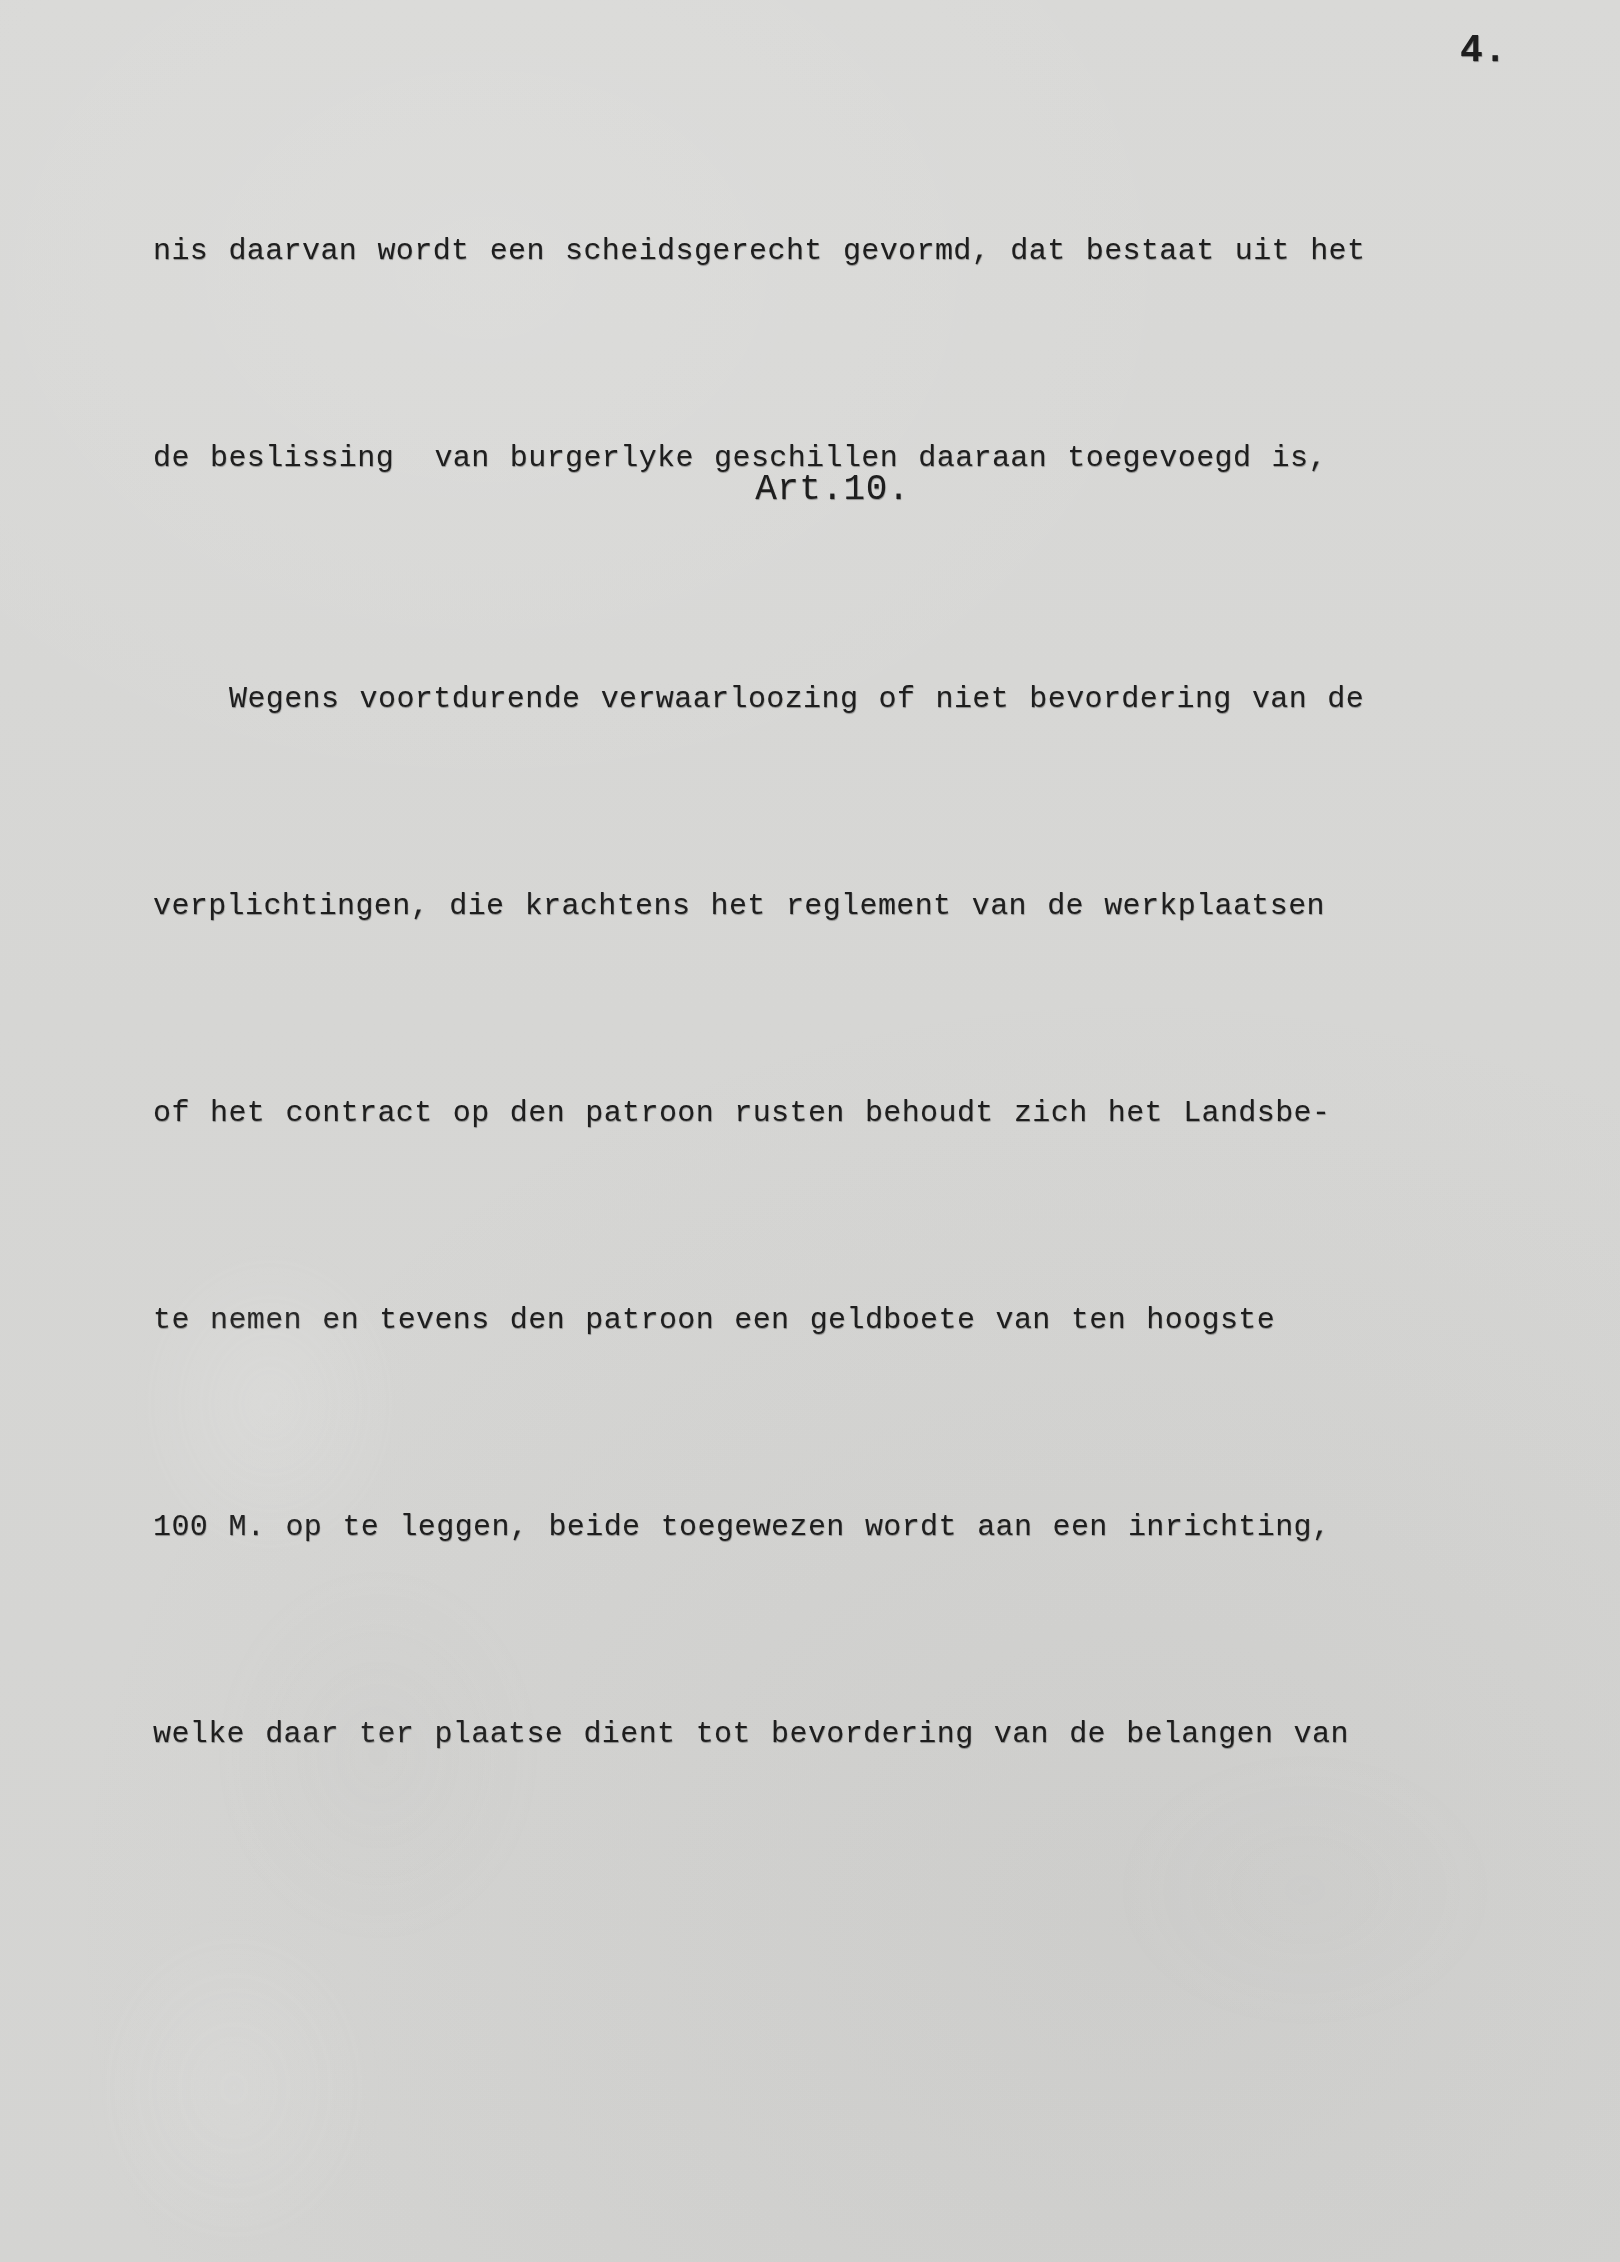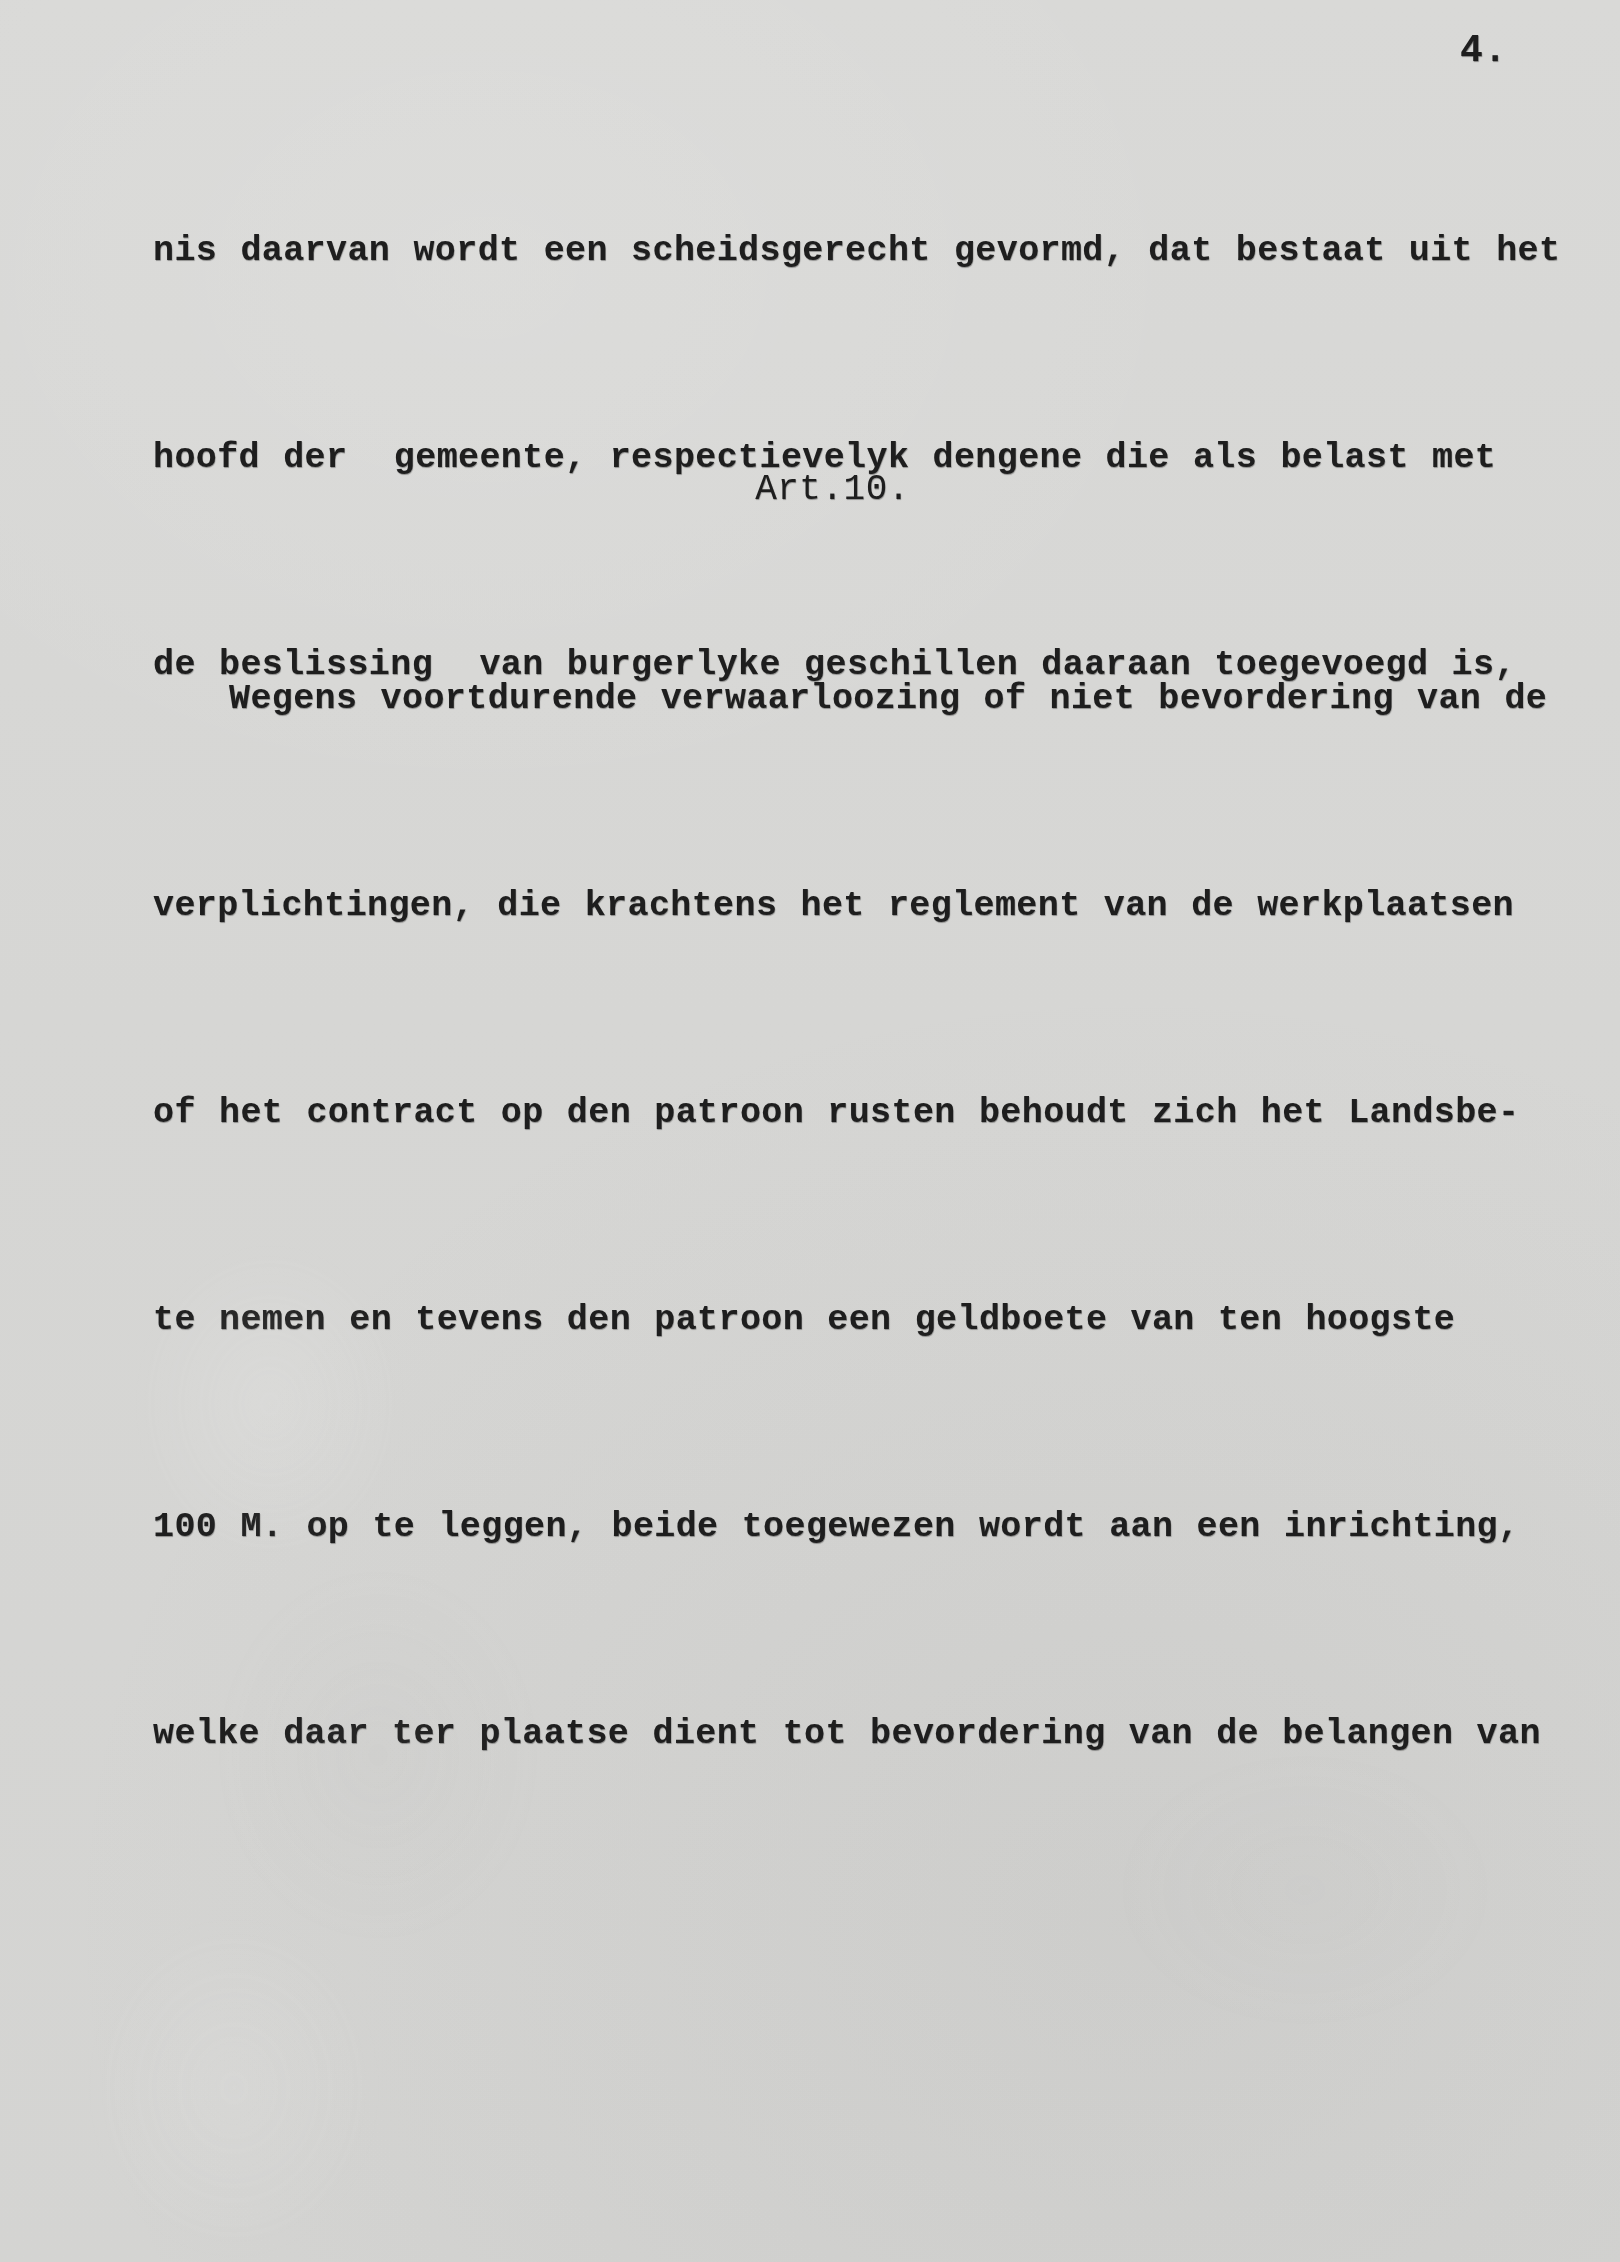--- a/index.html
+++ b/index.html
@@ -26,27 +26,26 @@
     inset: 0;
     pointer-events: none;
     background:
       radial-gradient(198px 234px at 270px 1404px, rgba(255,255,255,0.18), rgba(255,255,255,0) 70%),
       radial-gradient(234px 270px at 378px 1755px, rgba(170,170,168,0.10), rgba(170,170,168,0) 72%),
       radial-gradient(216px 252px at 234px 2088px, rgba(255,255,255,0.14), rgba(255,255,255,0) 70%),
       radial-gradient(270px 198px at 1305px 1890px, rgba(170,170,168,0.06), rgba(170,170,168,0) 75%);
     opacity: 0.6;
   }
   .typed {
-    font-size: 35px;
+    font-size: 30px;
     line-height: 69px;
     letter-spacing: 0.4px;
     word-spacing: 1.8px;
     white-space: pre;
     text-shadow: 0.5px 0.7px 0.8px rgba(25,25,25,0.38);
-    font-weight: bold;
   }
   .page-number {
     position: absolute;
     top: 16px;
     left: 1460px;
     font-size: 38px;
     font-weight: bold;
     letter-spacing: 0.9px;
     text-shadow: 0.5px 0.7px 0.9px rgba(25,25,25,0.45);
   }
@@ -82,21 +81,20 @@
 </style>
 </head>
 <body>
 
 <div class="page">
 
   <div class="page-number typed">4.</div>
 
   <div class="para1 typed">
     <div class="line">nis daarvan wordt een scheidsgerecht gevormd, dat bestaat uit het</div>
-    <div class="line">hoofd der  gemeente, respectievelyk dengene die als belast met</div>
     <div class="line">de beslissing  van burgerlyke geschillen daaraan toegevoegd is,</div>
   </div>
 
   <div class="heading">Art.10.</div>
 
   <div class="para2 typed">
     <div class="line">Wegens voortdurende verwaarloozing of niet bevordering van de</div>
     <div class="line">verplichtingen, die krachtens het reglement van de werkplaatsen</div>
     <div class="line">of het contract op den patroon rusten behoudt zich het Landsbe-</div>
     <div class="line">te nemen en tevens den patroon een geldboete van ten hoogste</div>

